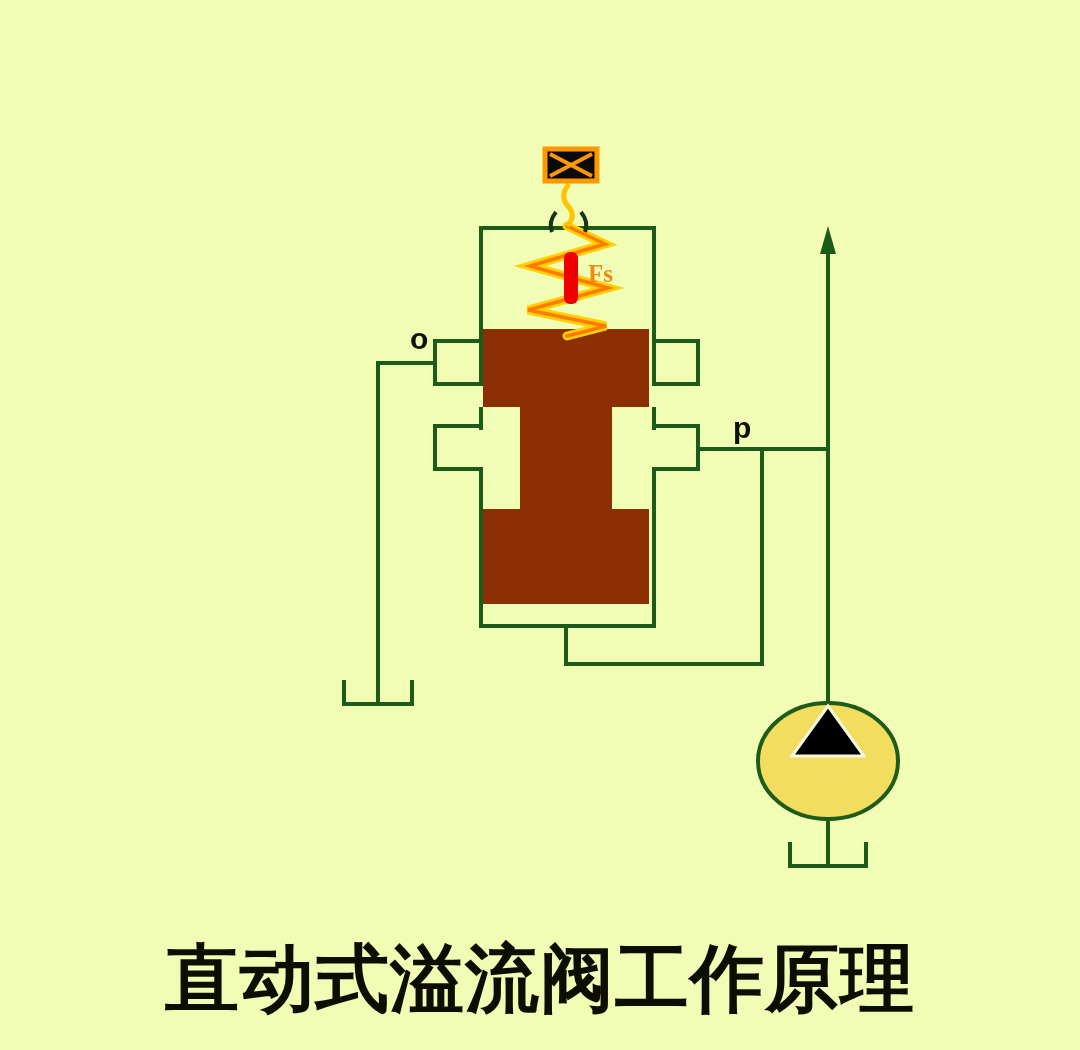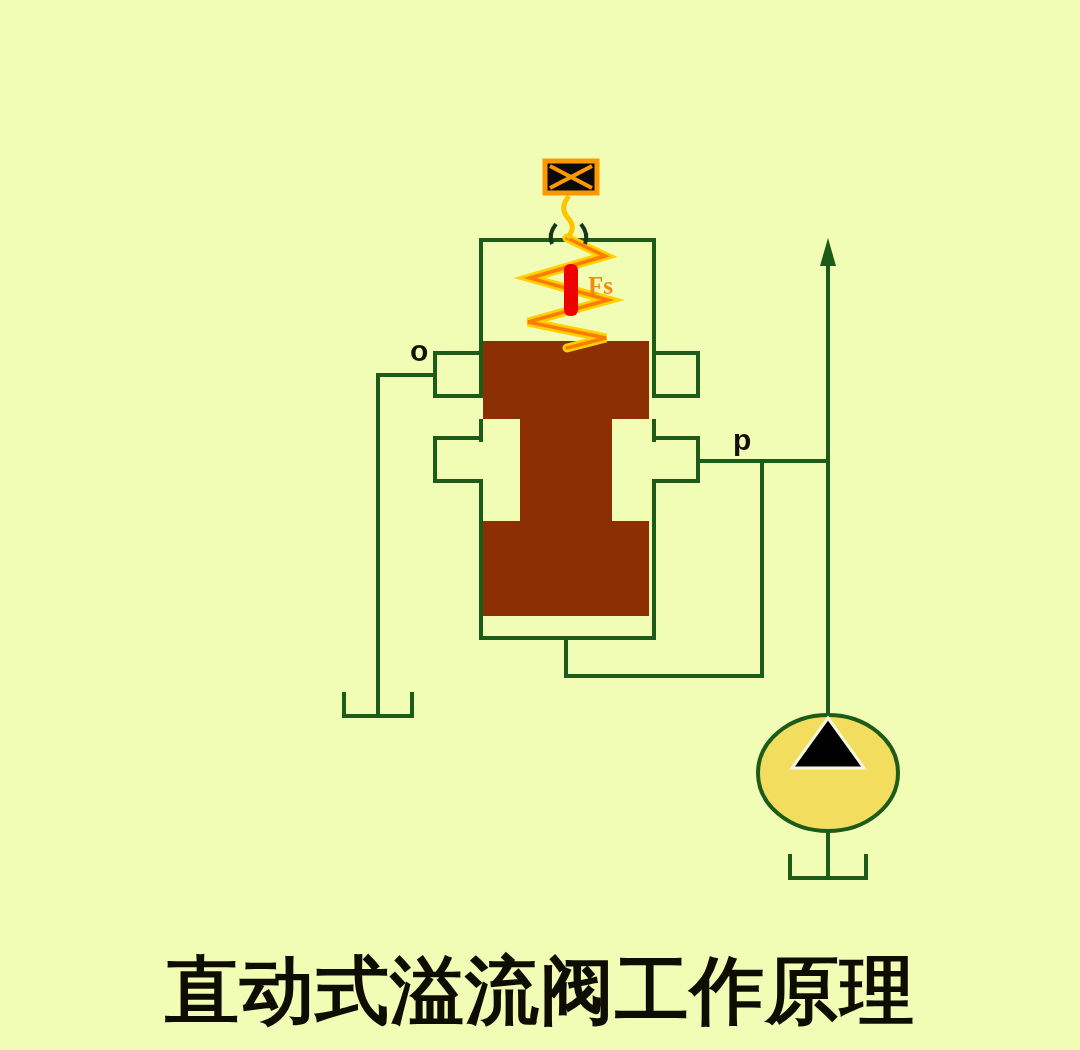--- a/index.html
+++ b/index.html
@@ -11,21 +11,21 @@
     width: 1080px;
     height: 1050px;
     background: #f1fcb4;
     font-family: "Liberation Sans", sans-serif;
     overflow: hidden;
     position: relative;
   }
   #diagram-root {
     position: absolute;
     left: 0;
-    top: 16px;
+    top: 4px;
     width: 1080px;
     height: 885px;
   }
   svg#schematic {
     display: block;
     width: 1080px;
     height: 1050px;
   }
   .port-label {
     font-family: "Liberation Sans", sans-serif;

